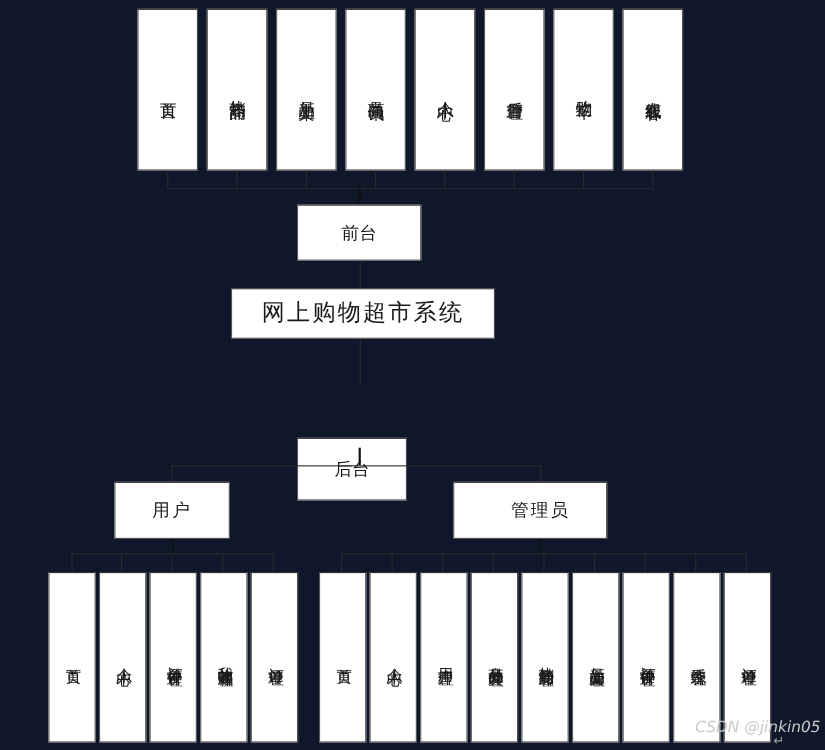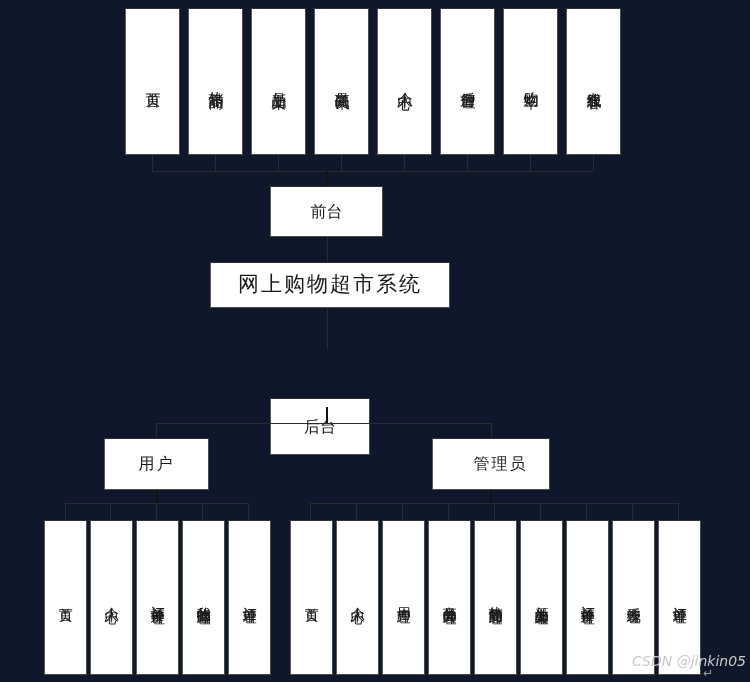--- a/index.html
+++ b/index.html
@@ -141,21 +141,21 @@
 
   <div class="conn v thick" style="left:326px; top:407px; height:16px;"></div>
 
   <div class="conn h" style="left:156px; top:423px; width:335px;"></div>
   <div class="conn v" style="left:156px; top:423px; height:15px;"></div>
   <div class="conn v" style="left:491px; top:423px; height:15px;"></div>
 
   <div class="node tier-role" style="left:104px; top:438px; width:105px; height:52px;">
     <span class="label">用户</span>
   </div>
-  <div class="node tier-role" style="left:432px; top:438px; width:118px; height:52px;padding-left:19px;">
+  <div class="node tier-role" style="left:412px; top:438px; width:140px; height:52px;padding-left:19px;">
     <span class="label">管理员</span>
   </div>
 
   <div class="conn v thick" style="left:156px; top:490px; height:13px;"></div>
   <div class="conn h" style="left:65px; top:503px; width:183px;"></div>
   <div class="conn v" style="left:65px;  top:503px; height:17px;"></div>
   <div class="conn v" style="left:110px; top:503px; height:17px;"></div>
   <div class="conn v" style="left:156px; top:503px; height:17px;"></div>
   <div class="conn v" style="left:202px; top:503px; height:17px;"></div>
   <div class="conn v" style="left:248px; top:503px; height:17px;"></div>

